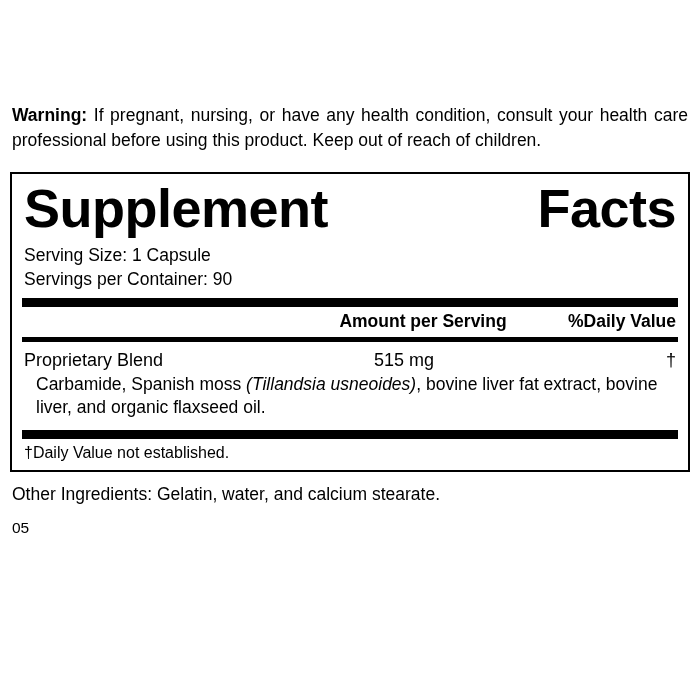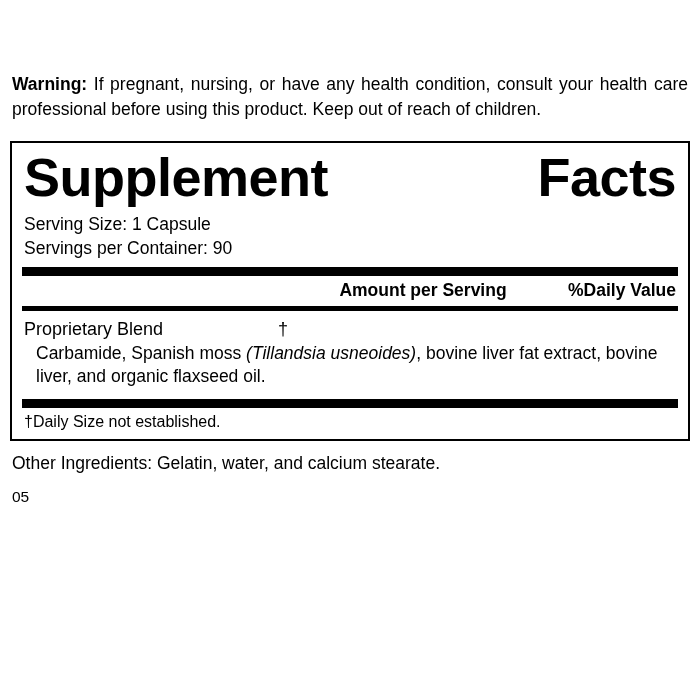--- a/index.html
+++ b/index.html
@@ -17,21 +17,21 @@
   .page {
     position: relative;
     width: 700px;
     height: 700px;
     box-sizing: border-box;
     padding: 0 10px;
   }
 
   
   .warning {
-    margin-top: 72px;
+    margin-top: 103px;
     font-size: 17.5px;
     line-height: 1.45;
     text-align: justify;
     text-justify: inter-word;
     padding: 0 2px;
   }
   .warning .lbl {
     font-weight: bold;
   }
 
@@ -134,28 +134,29 @@
     <div class="head-row">
       <span class="spacer"></span>
       <span class="amount">Amount per Serving</span>
       <span class="dv">%Daily Value</span>
     </div>
 
     <div class="rule-med"></div>
 
     <div class="blend-row">
       <span class="name">Proprietary Blend</span>
+      <span class="amt">515 mg</span>
       <span class="dag">†</span>
     </div>
 
     <div class="blend-desc"><span>Carbamide, Spanish moss </span><i>(Tillandsia usneoides)</i><span>, bovine liver fat extract, bovine liver, and organic flaxseed oil.</span></div>
 
     <div class="rule-thick"></div>
 
-    <div class="footnote">†Daily Size not established.</div>
+    <div class="footnote">†Daily Value not established.</div>
 
   </div>
 
   <div class="other-ing">Other Ingredients: Gelatin, water, and calcium stearate.</div>
 
   <div class="code">05</div>
 
 </div>
 
 </body></html>

